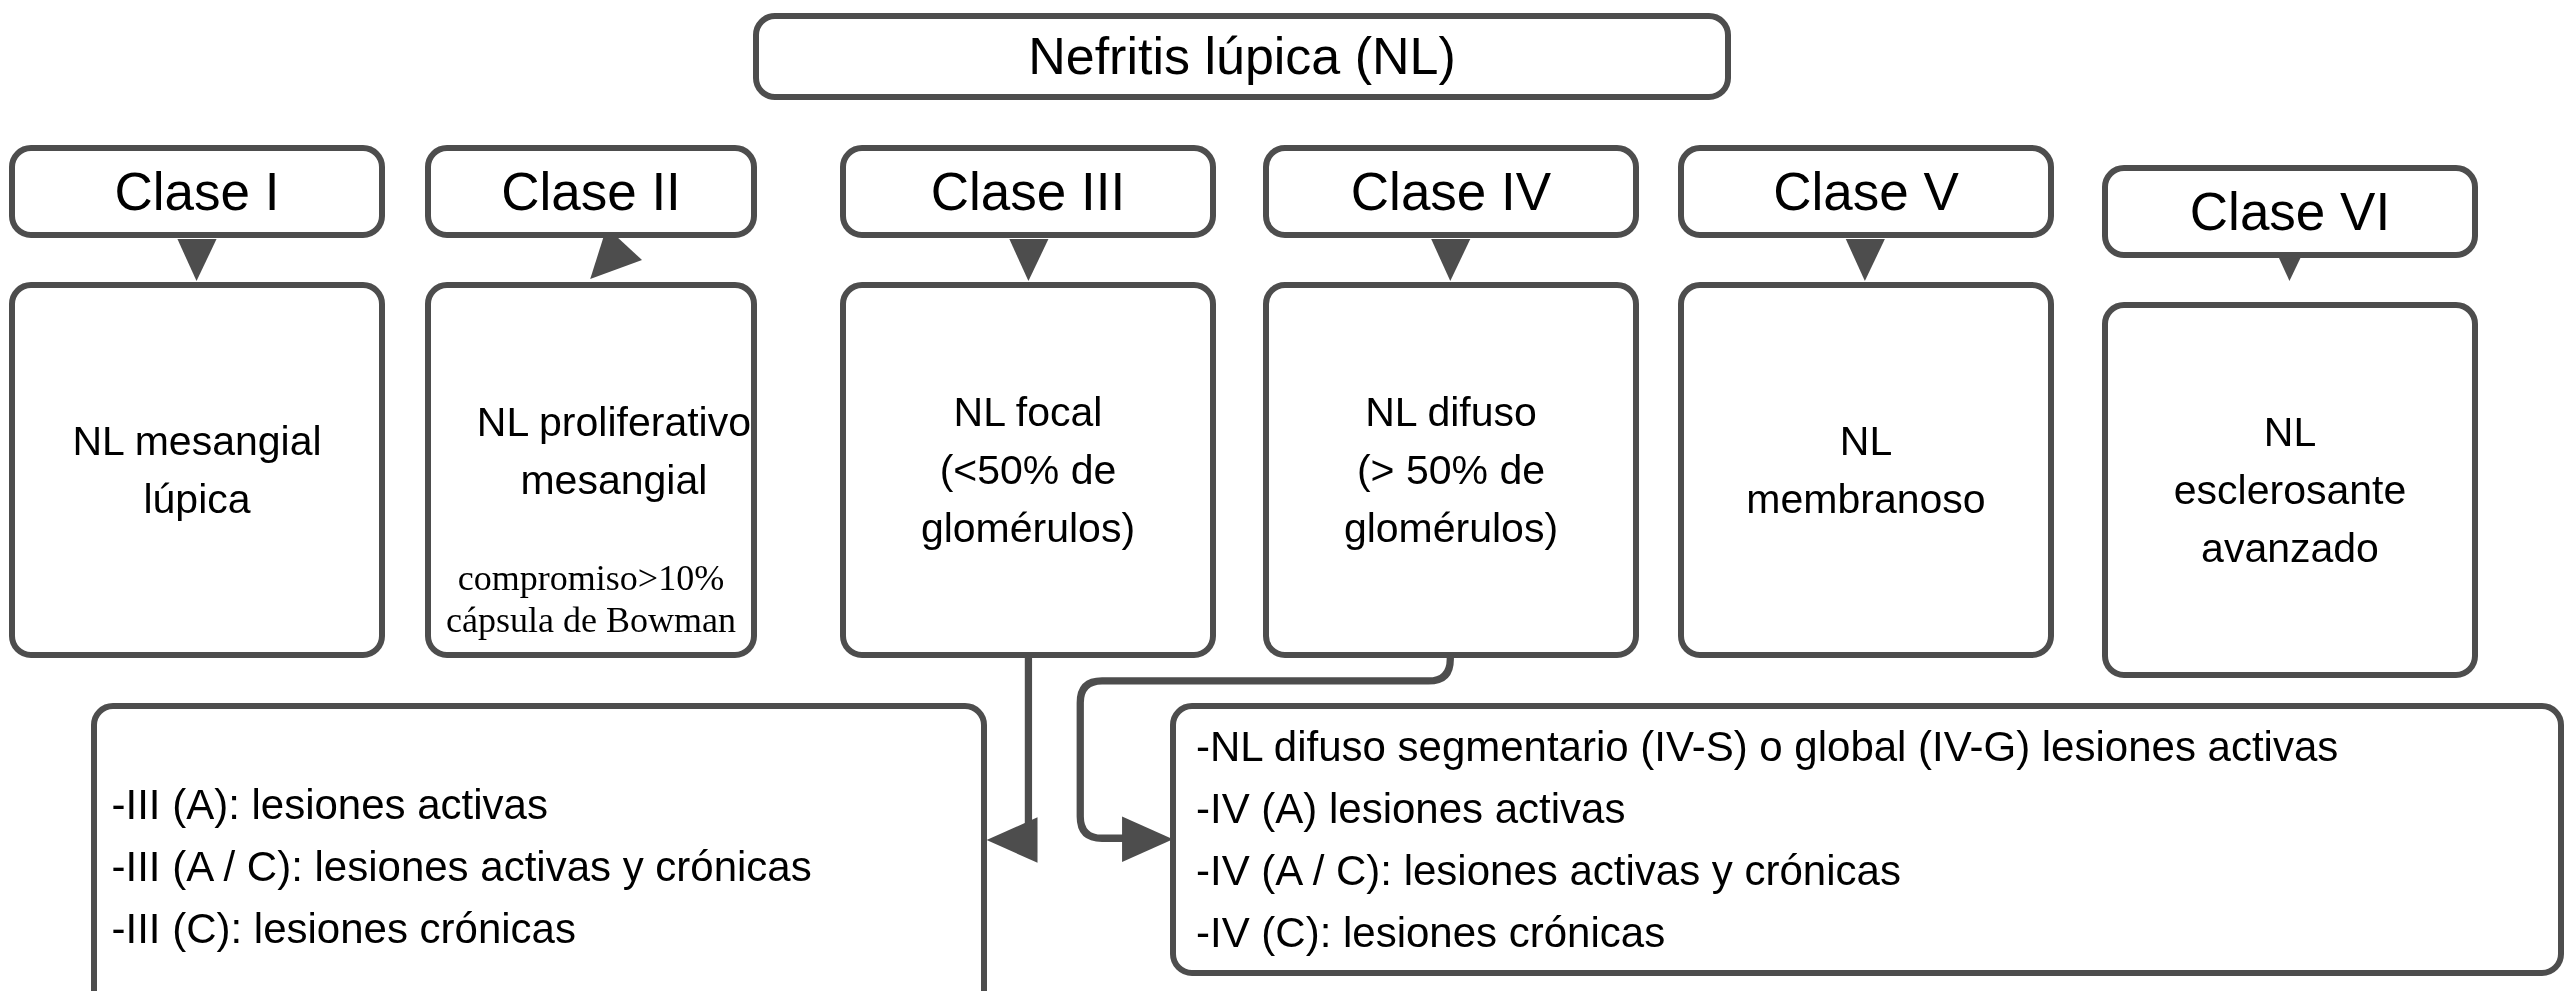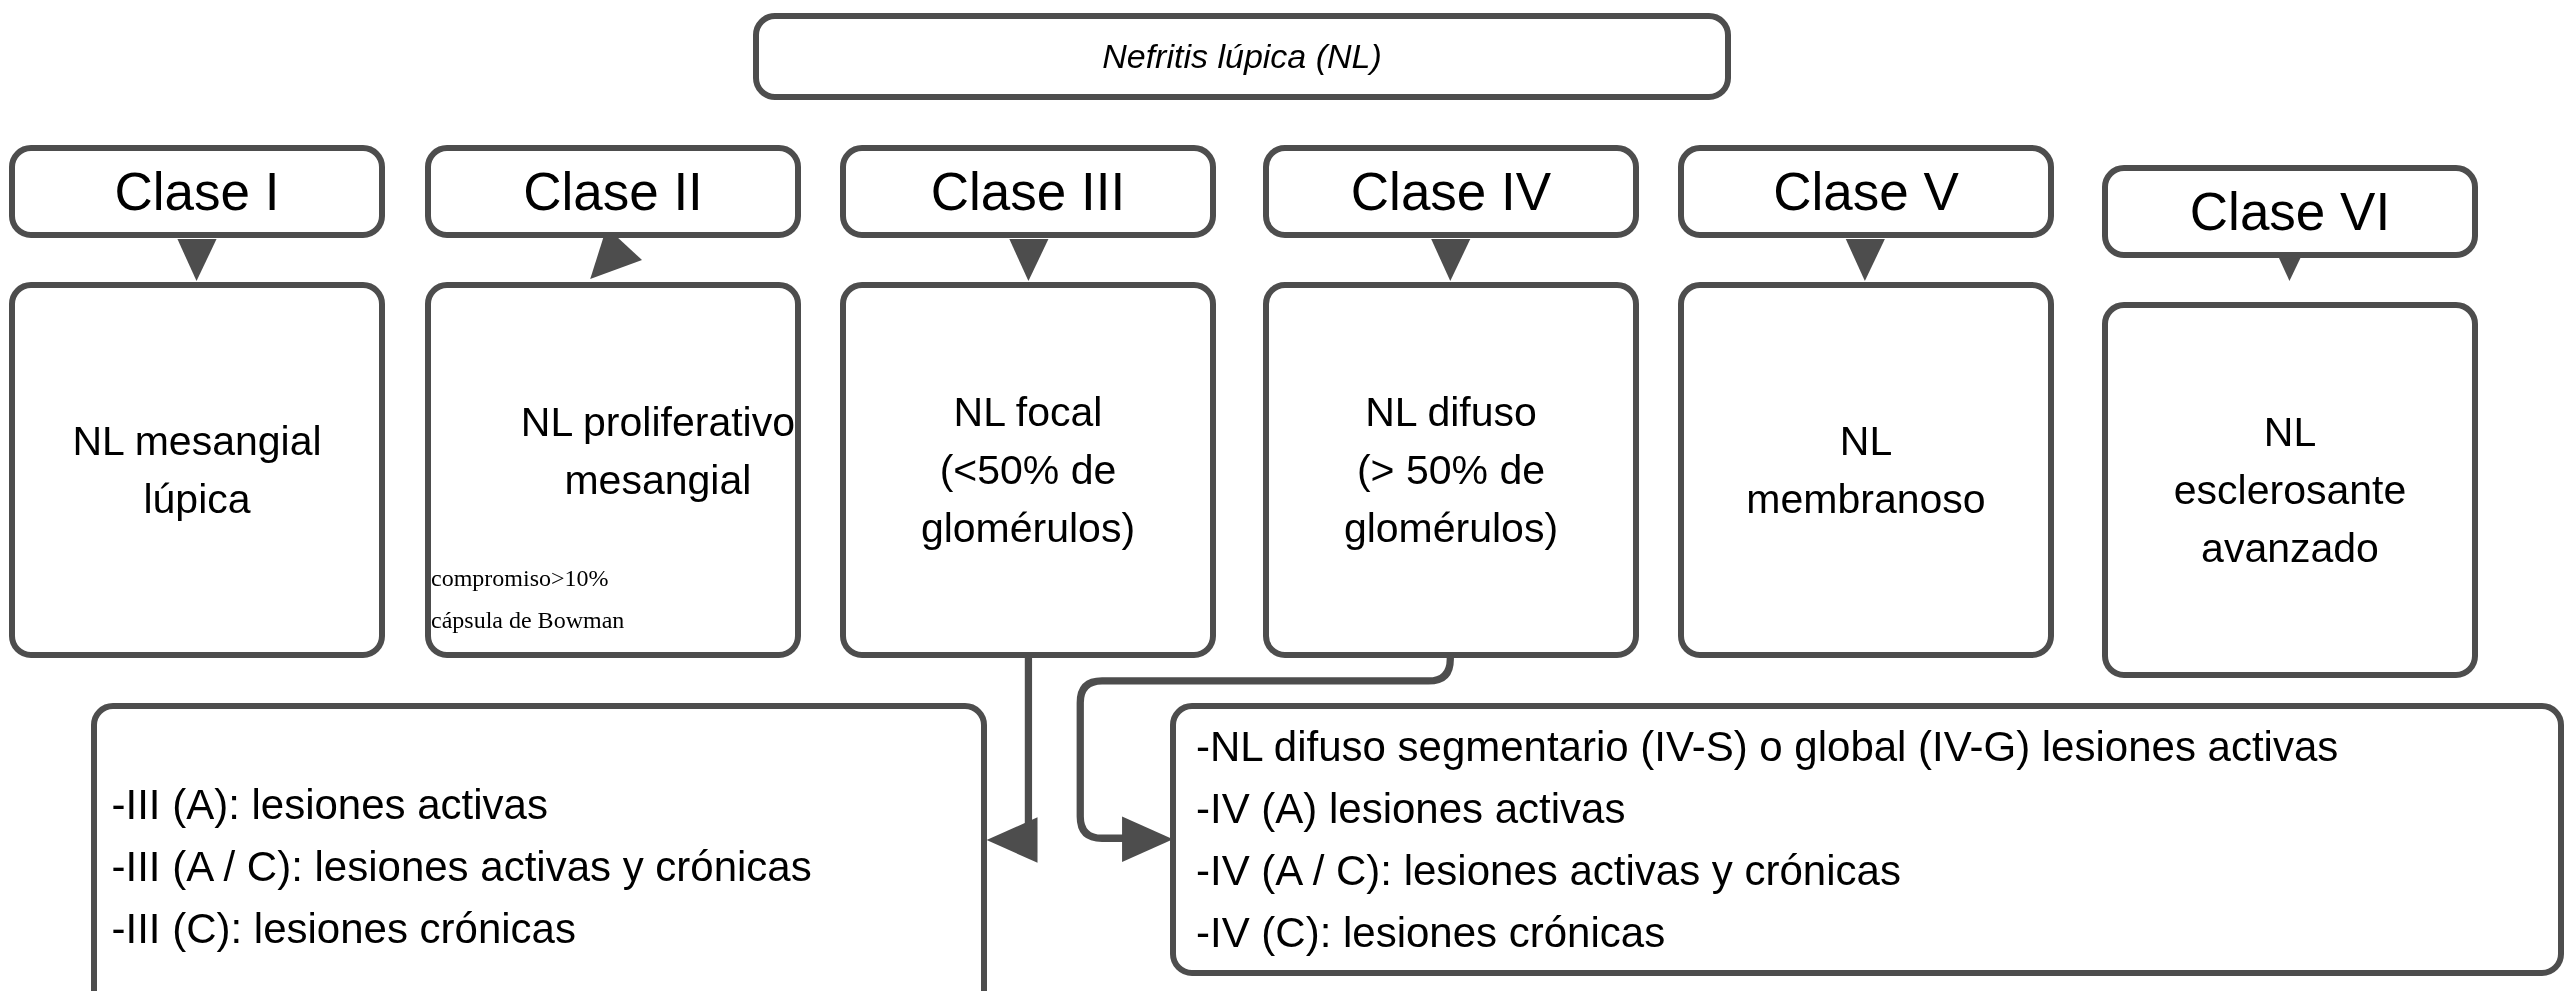--- a/index.html
+++ b/index.html
@@ -14,22 +14,21 @@
   .box{
     position:absolute;
     box-sizing:border-box;
     background:#ffffff;
     border:6.4px solid #4d4d4d;
     border-radius:22px;
   }
   .title-box{
     left:753px;top:12.7px;width:978px;height:87px;
     display:flex;align-items:center;justify-content:center;
-    font-size:34px;
-    font-style:italic;
+    font-size:52px;
   }
   .hdr{
     top:145px;height:93px;
     display:flex;align-items:center;justify-content:center;
     font-size:53px;
   }
   .desc{
     top:282px;height:376px;
     display:flex;flex-direction:column;align-items:center;justify-content:center;
     text-align:center;
@@ -37,28 +36,28 @@
     white-space:pre-line;
   }
   .desc-main{white-space:pre-line;}
   .desc2-inner{
     position:absolute;inset:0;
     display:flex;flex-direction:column;align-items:flex-end;justify-content:center;
     padding-bottom:39px;
   }
   .note{
     position:absolute;bottom:11px;left:0;right:0;
-    text-align:left;
+    text-align:center;
     font-family:"Liberation Serif",serif;
-    font-size:24px;line-height:42px;
+    font-size:36px;line-height:42px;
     white-space:pre-line;
   }
   
   .c0{left:9px;width:376px;}
-  .c1{left:425px;width:376px;}
+  .c1{left:425px;width:332px;}
   .c2{left:840px;width:376px;}
   .c3{left:1263px;width:376px;}
   .c4{left:1678px;width:376px;}
   .c5{left:2102px;width:376px;margin-top:20px;}
 
   .detail{
     display:flex;flex-direction:column;justify-content:center;
     font-size:42px;line-height:62px;
     text-align:left;
   }

